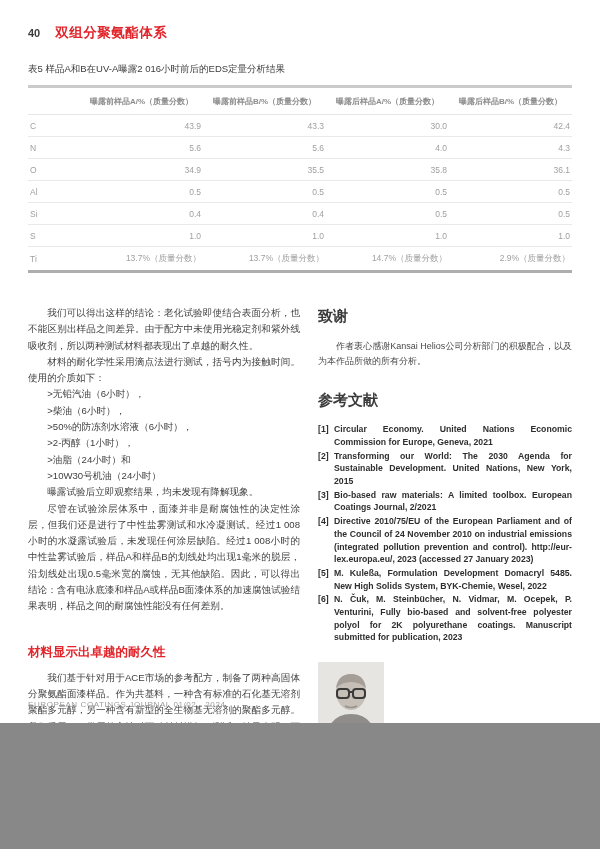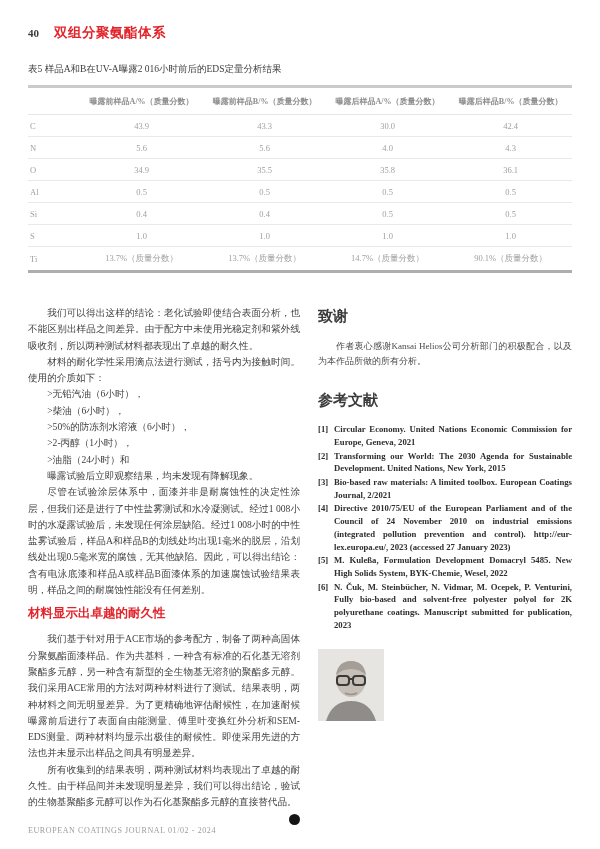--- a/index.html
+++ b/index.html
@@ -1,43 +1,43 @@
 <!DOCTYPE html>
 <html><head>
 <meta charset="utf-8">
 <style>
   * { margin:0; padding:0; box-sizing:border-box; }
   html,body { background:#888; }
   .page {
-    width:600px; height:849px; background:#ffffff; position:relative;
-    margin:0 auto; font-family:Liberation Serif, serif; overflow:hidden;
+    width:600px; height:723px; background:#ffffff; position:relative;
+    margin:0 auto; font-family:Liberation Sans, sans-serif; overflow:hidden;
   }
   
   .page-header { padding:24px 28px 0; display:flex; align-items:baseline; gap:15px; }
   .page-num { font-size:11px; font-weight:700; color:#3c3c3c; }
   .section-title { font-size:13.5px; font-weight:700; color:#e2252b; letter-spacing:.5px; }
   
   .caption { margin:21px 28px 9px; font-size:9.5px; color:#3d3d3d; }
   table.eds { width:544px; margin:0 28px; border-collapse:collapse;
     border-top:3px solid #cbcbcb; border-bottom:3px solid #aeaeae; }
   table.eds th, table.eds td { font-weight:400; }
   table.eds thead th { font-size:8px; font-weight:700; color:#8d8d8d; text-align:center;
     padding:8px 2px 7px; border-bottom:1px solid #e6e6e6; }
   table.eds thead th.elem { width:52px; }
   table.eds tbody tr { border-bottom:1px solid #e9e9e9; }
   table.eds tbody tr:last-child { border-bottom:none;margin-top:24px; }
-  table.eds td { font-size:8.5px; color:#9f9f9f; text-align:center; padding:5.5px 2px; }
+  table.eds td { font-size:8.5px; color:#9f9f9f; text-align:right; padding:5.5px 2px; }
   table.eds td.elem { text-align:left; padding-left:2px; }
   
   .columns { display:flex; gap:18px; margin:32px 28px 0; }
   .col-left  { width:272px; }
   .col-right { width:254px; }
   p.body { font-size:9.6px; line-height:1.7; color:#3e3e3e; text-align:justify; text-indent:2em; }
   .media-item { font-size:9.6px; line-height:1.7; color:#3e3e3e; margin-left:2em; }
-  h2.red-heading { font-size:12.5px; font-weight:700; color:#e2252b; margin:7px 0 9px; }
+  h2.red-heading { font-size:12.5px; font-weight:700; color:#e2252b; margin:29px 0 9px; }
   .end-marker { float:right; width:11px; height:11px; border-radius:50%; background:#141414;
     color:#fff; font-size:6px; line-height:11px; text-align:center; margin-top:3px; }
   
   .col-right h3 { font-size:15px; font-weight:700; color:#3a3a3a; margin:2px 0 13px; }
   .ack-text { font-size:9px; line-height:1.68; color:#4a4a4a; text-align:justify;
     text-indent:2em; margin-bottom:22px; }
   .ref-item { position:relative; padding-left:16px; font-size:8.7px; font-weight:700;
     color:#2e2e2e; line-height:1.46; text-align:justify; margin-bottom:1px; }
   .ref-num { position:absolute; left:0; top:0; }
   
@@ -114,34 +114,35 @@
           <td>1.0</td>
           <td>1.0</td>
           <td>1.0</td>
           <td>1.0</td>
         </tr>
         <tr>
           <td class="elem">Ti</td>
           <td>13.7%（质量分数）</td>
           <td>13.7%（质量分数）</td>
           <td>14.7%（质量分数）</td>
-          <td>90.1%（质量分数）</td>
+          <td>2.9%（质量分数）</td>
         </tr>
       </tbody>
   </table>
 
   <div class="columns">
     <div class="col-left" id="col-left">
         <p class="body">我们可以得出这样的结论：老化试验即使结合表面分析，也不能区别出样品之间差异。由于配方中未使用光稳定剂和紫外线吸收剂，所以两种测试材料都表现出了卓越的耐久性。</p>
         <p class="body">材料的耐化学性采用滴点法进行测试，括号内为接触时间。使用的介质如下：</p>
         <div class="media-item">&gt;无铅汽油（6小时），</div>
         <div class="media-item">&gt;柴油（6小时），</div>
         <div class="media-item">&gt;50%的防冻剂水溶液（6小时），</div>
         <div class="media-item">&gt;2-丙醇（1小时），</div>
         <div class="media-item">&gt;油脂（24小时）和</div>
+        <div class="media-item">&gt;10W30号机油（24小时）</div>
         <p class="body">曝露试验后立即观察结果，均未发现有降解现象。</p>
         <p class="body">尽管在试验涂层体系中，面漆并非是耐腐蚀性的决定性涂层，但我们还是进行了中性盐雾测试和水冷凝测试。经过1 008小时的水凝露试验后，未发现任何涂层缺陷。经过1 008小时的中性盐雾试验后，样品A和样品B的划线处均出现1毫米的脱层，沿划线处出现0.5毫米宽的腐蚀，无其他缺陷。因此，可以得出结论：含有电泳底漆和样品A或样品B面漆体系的加速腐蚀试验结果表明，样品之间的耐腐蚀性能没有任何差别。</p>
         <h2 class="red-heading">材料显示出卓越的耐久性</h2>
         <p class="body">我们基于针对用于ACE市场的参考配方，制备了两种高固体分聚氨酯面漆样品。作为共基料，一种含有标准的石化基无溶剂聚酯多元醇，另一种含有新型的全生物基无溶剂的聚酯多元醇。我们采用ACE常用的方法对两种材料进行了测试。结果表明，两种材料之间无明显差异。为了更精确地评估耐候性，在加速耐候曝露前后进行了表面自由能测量、傅里叶变换红外分析和SEM-EDS测量。两种材料均显示出极佳的耐候性。即使采用先进的方法也并未显示出样品之间具有明显差异。</p>
         <p class="body">所有收集到的结果表明，两种测试材料均表现出了卓越的耐久性。由于样品间并未发现明显差异，我们可以得出结论，验试的生物基聚酯多元醇可以作为石化基聚酯多元醇的直接替代品。<span class="end-marker">❮</span></p>
       </div>
 
     <div class="col-right">
       <h3>致谢</h3>
       <p class="ack-text">作者衷心感谢Kansai Helios公司分析部门的积极配合，以及为本作品所做的所有分析。</p>

